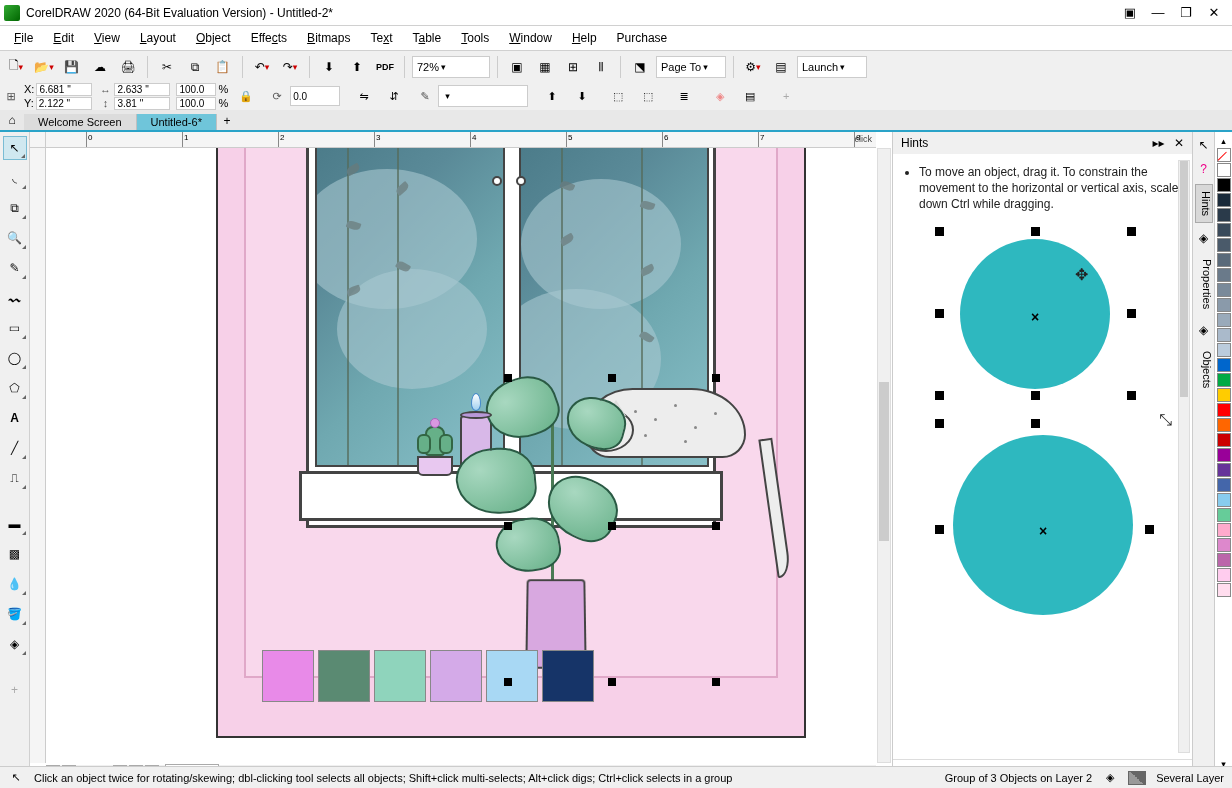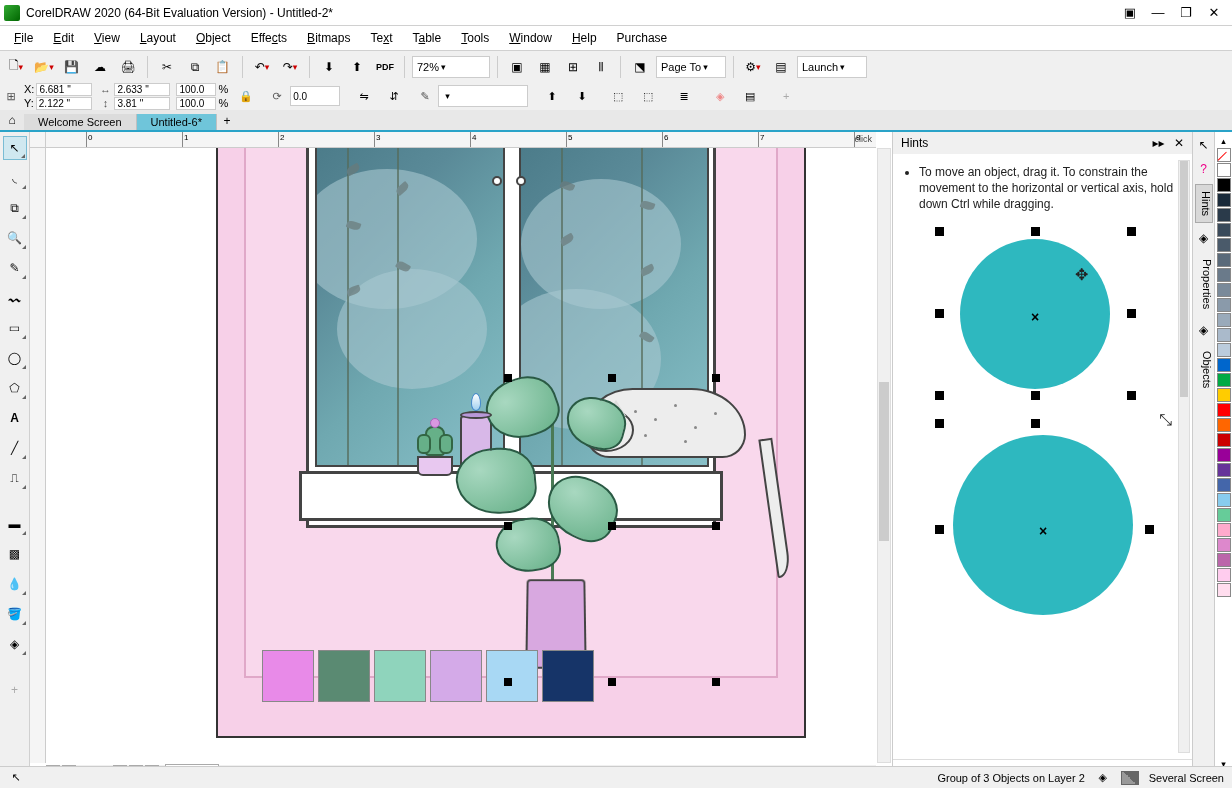--- a/index.html
+++ b/index.html
@@ -459,21 +459,21 @@
   <div class="docker">
     <div class="docker-title">
       <span>Hints</span>
       <span>
         <span style="cursor:pointer;margin-right:6px;">▸▸</span>
         <span style="cursor:pointer;">✕</span>
       </span>
     </div>
     <div class="docker-body">
       <ul>
-          <li>To move an object, drag it. To constrain the movement to the horizontal or vertical axis, hold down Ctrl while dragging.</li>
+          <li>To move an object, drag it. To constrain the movement to the horizontal or vertical axis, scale down Ctrl while dragging.</li>
         </ul>
       <div class="sample">
         <div class="h" style="top:8px;left:30px;"></div>
         <div class="h" style="top:8px;left:126px;"></div>
         <div class="h" style="top:8px;left:222px;"></div>
         <div class="h" style="top:90px;left:30px;"></div>
         <div class="h" style="top:90px;left:222px;"></div>
         <div class="h" style="top:172px;left:30px;"></div>
         <div class="h" style="top:172px;left:126px;"></div>
         <div class="h" style="top:172px;left:222px;"></div>
@@ -575,18 +575,19 @@
       <div class="dpcolor" style="background: rgb(136, 136, 136);"></div>
       <div class="dpcolor" style="background: rgb(255, 255, 255);"></div>
     </div>
   <div style="flex:1;"></div>
   <span>▸</span>
   <span>▾</span>
 </div>
 
 <div class="statusbar">
   <span class="sicon">↖</span>
+  <span>Click an object twice for rotating/skewing; dbl-clicking tool selects all objects; Shift+click multi-selects; Alt+click digs; Ctrl+click selects in a group</span>
   <span class="filler"></span>
   <span>Group of 3 Objects on Layer 2</span>
   <span class="sicon">◈</span>
   <span class="fillprev"></span>
-  <span>Several Screen</span>
+  <span>Several Layer</span>
 </div>
 
 </body></html>

